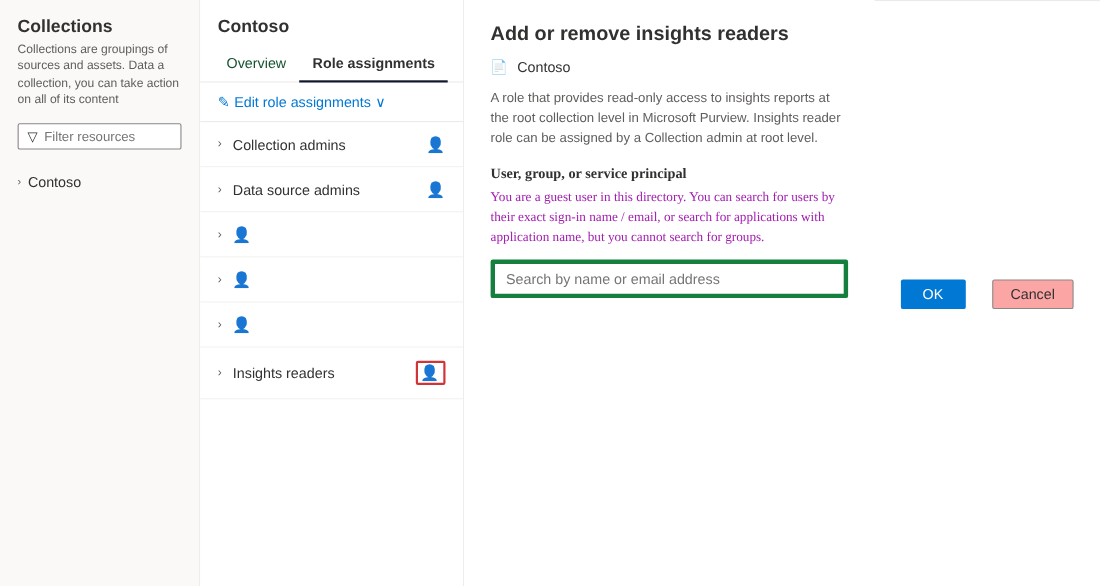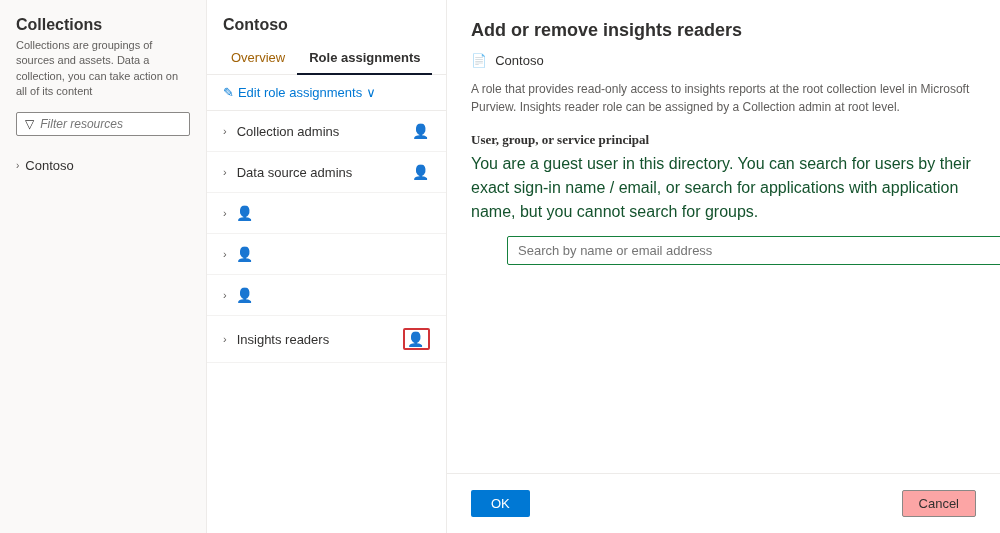--- a/index.html
+++ b/index.html
@@ -1,20 +1,20 @@
 <!DOCTYPE html>
 <html><head>
   <meta charset="utf-8">
   <style>
     * { box-sizing: border-box; margin: 0; padding: 0; }
     body { font-family: 'Segoe UI', Arial, sans-serif; font-size: 13px; color: #323130; background: #fff; display: flex; height: 533px; overflow: hidden; }
 
     
     .sidebar {
-      width: 207px;
+      width: 182px;
       border-right: 1px solid #edebe9;
       display: flex;
       flex-direction: column;
       background: #faf9f8;
       flex-shrink: 0;
     }
     .sidebar-header {
       padding: 16px 16px 4px 16px;
     }
     .sidebar-title {
@@ -38,21 +38,20 @@
       background: #fff;
       margin-bottom: 8px;
     }
     .filter-box input {
       border: none;
       outline: none;
       font-size: 12px;
       color: #ef4444;
       background: transparent;
       width: 100%;
-      font-style: italic;
     }
     .filter-icon {
       color: #323130;
       margin-right: 6px;
       font-size: 12px;
     }
     .sidebar-tree {
       padding: 4px 0;
     }
     .tree-item {
@@ -105,21 +104,21 @@
 
     .middle-tabs {
       display: flex;
       border-bottom: 1px solid #edebe9;
       padding: 0 12px;
     }
     .tab {
       padding: 8px 12px;
       font-size: 13px;
       cursor: pointer;
-      color: #a16207;
+      color: #14532d;
       border-bottom: 2px solid transparent;
       margin-bottom: -1px;
     }
     .tab.active {
       color: #323130;
       border-bottom: 2px solid #0f172a;
       font-weight: 600;
     }
 
     .edit-role-bar {
@@ -163,21 +162,21 @@
       padding: 1px 3px;
       border-radius: 2px;
       color: #0078d4;
       font-size: 14px;
     }
 
     
     .right-panel {
       flex: 1;
       display: flex;
-      flex-direction: column;
+      flex-direction: row;
       padding: 0;
       background: #fff;
     }
     .right-title {
       font-size: 18px;
       font-weight: 600;
       color: #323130;
       margin-bottom: 12px;
     }
     .right-subtitle {
@@ -195,57 +194,57 @@
       margin-bottom: 16px;
     }
     .section-label {
       font-size: 13px;
       font-weight: 600;
       color: #323130;
       margin-bottom: 4px;
       font-family: Liberation Serif, serif;
     }
     .section-sublabel {
-      font-size: 16px;
-      color: #14532d;
+      font-size: 12px;
+      color: #a21caf;
       line-height: 1.5;
       margin-bottom: 12px;
+      font-family: Liberation Serif, serif;
     }
     .search-input-wrap {
       width: 100%;
     }
     .search-input-wrap input {
       width: 100%;
       padding: 6px 10px;
-      border: 1px solid #15803d;
+      border: 4px solid #15803d;
       border-radius: 2px;
       font-size: 13px;
       color: #a19f9d;
       outline: none;
-      margin-left: 36px;
     }
     .right-content {
       padding: 20px 24px;
       flex: 1;
     }
 
     .right-footer {
       padding: 16px 24px;
       display: flex;
       align-items: center;
       gap: 8px;
       border-top: 1px solid #edebe9;
       justify-content: flex-end; 
     }
     
     .right-footer-inner {
       display: flex;
       width: 100%;
       align-items: center;
-      gap: 4px;
+      gap: 24px;
     }
     .btn-ok {
       background: #0078d4;
       color: #fff;
       border: none;
       border-radius: 2px;
       padding: 6px 20px;
       font-size: 13px;
       cursor: pointer;
       font-family: inherit;

